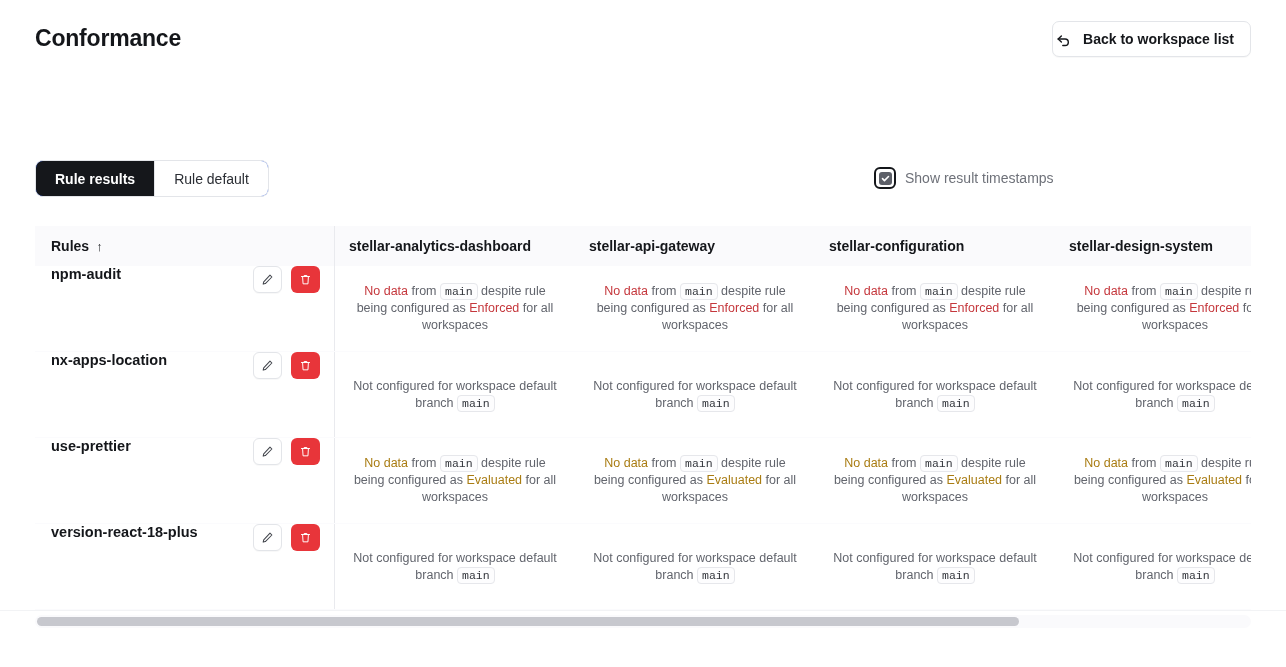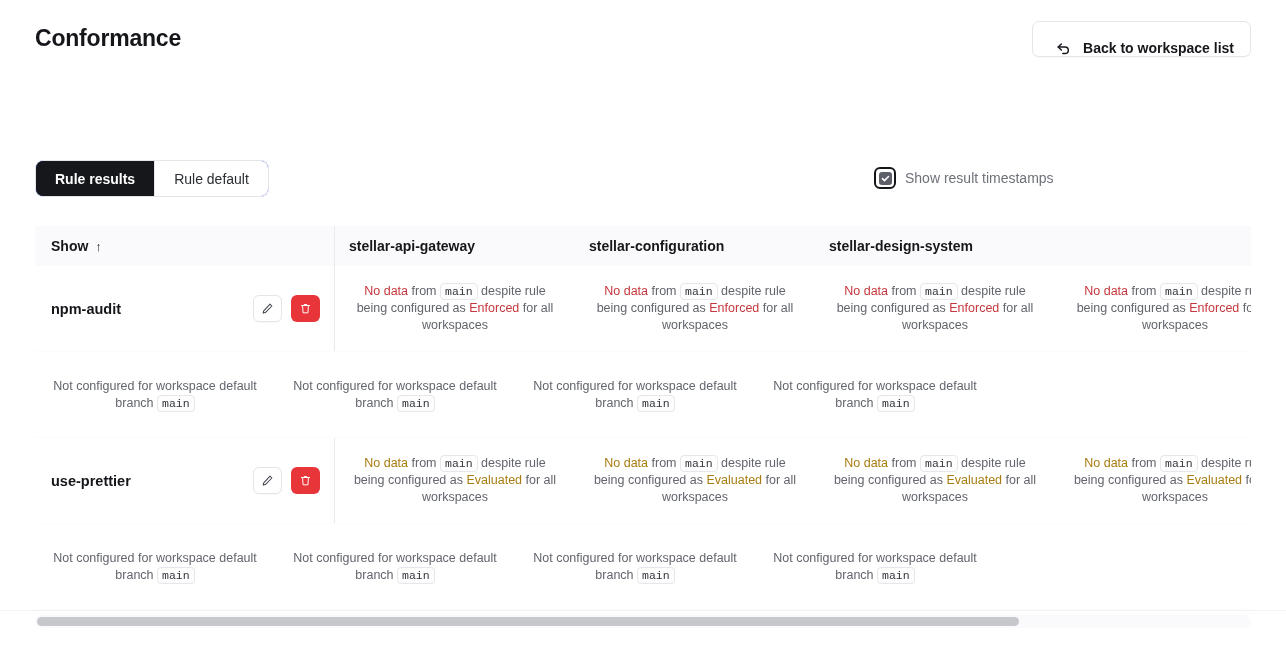--- a/index.html
+++ b/index.html
@@ -28,23 +28,23 @@
     left: 35px; top: 25px;
     font-size: 23px;
     font-weight: bold;
     color: #14161a;
     letter-spacing: -0.2px;
   }
   .back-btn {
     position: absolute;
     right: 35px; top: 21px;
     height: 36px;
-    padding: 0 16px 0 22px;
-    display: flex;
-    align-items: flex-end;
+    padding: 0 16px 0 2px;
+    display: flex;
+    align-items: center;
     gap: 11px;
     background: #ffffff;
     border: 1px solid #e3e5e9;
     border-radius: 7px;
     cursor: pointer;
     box-shadow: 0 1px 1px rgba(16,18,22,0.03);
   }
   .back-btn-label {
     font-size: 14px;
     font-weight: bold;
@@ -212,21 +212,21 @@
   .tbody { position: relative; }
   .tr {
     display: flex;
     height: 86px;
     border-bottom: 1px solid #fbfbfd;
     position: relative;
   }
   .td-rule {
     width: 300px; flex: 0 0 300px;
     display: flex;
-    align-items: center;
+    align-items: flex-start;
     padding: 0 14px 0 16px;
     border-right: 1px solid #e9eaee;
     background: #ffffff;
     position: relative;
     z-index: 2;
   }
   .rule-name {
     font-size: 14.5px;
     font-weight: bold;
     color: #14161a;
@@ -343,22 +343,25 @@
       <span class="ts-label">Show result timestamps</span>
     </div>
 
   </div>
 
   <div class="table-wrap">
     <div class="table">
 
       <div class="thead">
         <div class="th th-rule">
-          <span>Show</span>
+          <span>Rules</span>
           <span class="sort-arrow">↑</span>
+        </div>
+        <div class="th th-ws">
+          <span>stellar-analytics-dashboard</span>
         </div>
         <div class="th th-ws">
           <span>stellar-api-gateway</span>
         </div>
         <div class="th th-ws">
           <span>stellar-configuration</span>
         </div>
         <div class="th th-ws">
           <span>stellar-design-system</span>
         </div>
@@ -394,20 +397,41 @@
               <span class="cell-msg"><span class="em-red">No data</span> from <span class="code">main</span> despite rule being configured as <span class="em-red">Enforced</span> for all workspaces</span>
             </div>
             <div class="td-ws">
               <span class="cell-msg"><span class="em-red">No data</span> from <span class="code">main</span> despite rule being configured as <span class="em-red">Enforced</span> for all workspaces</span>
             </div>
             <div class="td-ws">
               <span class="cell-msg"><span class="em-red">No data</span> from <span class="code">main</span> despite rule being configured as <span class="em-red">Enforced</span> for all workspaces</span>
             </div>
           </div>
           <div class="tr">
+            <div class="td-rule">
+              <span class="rule-name">nx-apps-location</span>
+              <span class="rule-actions">
+                <span class="btn-edit">
+                  <span class="ico">
+                    <svg width="13" height="13" viewBox="0 0 24 24" fill="none" stroke="#43464d" stroke-width="1.9" stroke-linecap="round" stroke-linejoin="round">
+                      <path d="M16.6 3.9 L20.1 7.4 L8 19.5 L4 20.5 L5 16.5 Z"></path>
+                    </svg>
+                  </span>
+                </span>
+                <span class="btn-del">
+                  <span class="ico">
+                    <svg width="13" height="13" viewBox="0 0 24 24" fill="none" stroke="#ffffff" stroke-width="1.8" stroke-linecap="round" stroke-linejoin="round">
+                      <path d="M4.5 6.5 H19.5"></path>
+                      <path d="M9.5 6.5 V4.6 H14.5 V6.5"></path>
+                      <path d="M6.6 6.5 L7.5 20 H16.5 L17.4 6.5"></path>
+                    </svg>
+                  </span>
+                </span>
+              </span>
+            </div>
             <div class="td-ws">
               <span class="cell-msg"><span>Not configured for workspace default branch </span><span class="code">main</span></span>
             </div>
             <div class="td-ws">
               <span class="cell-msg"><span>Not configured for workspace default branch </span><span class="code">main</span></span>
             </div>
             <div class="td-ws">
               <span class="cell-msg"><span>Not configured for workspace default branch </span><span class="code">main</span></span>
             </div>
             <div class="td-ws">
@@ -443,20 +467,41 @@
               <span class="cell-msg"><span class="em-amber">No data</span> from <span class="code">main</span> despite rule being configured as <span class="em-amber">Evaluated</span> for all workspaces</span>
             </div>
             <div class="td-ws">
               <span class="cell-msg"><span class="em-amber">No data</span> from <span class="code">main</span> despite rule being configured as <span class="em-amber">Evaluated</span> for all workspaces</span>
             </div>
             <div class="td-ws">
               <span class="cell-msg"><span class="em-amber">No data</span> from <span class="code">main</span> despite rule being configured as <span class="em-amber">Evaluated</span> for all workspaces</span>
             </div>
           </div>
           <div class="tr">
+            <div class="td-rule">
+              <span class="rule-name">version-react-18-plus</span>
+              <span class="rule-actions">
+                <span class="btn-edit">
+                  <span class="ico">
+                    <svg width="13" height="13" viewBox="0 0 24 24" fill="none" stroke="#43464d" stroke-width="1.9" stroke-linecap="round" stroke-linejoin="round">
+                      <path d="M16.6 3.9 L20.1 7.4 L8 19.5 L4 20.5 L5 16.5 Z"></path>
+                    </svg>
+                  </span>
+                </span>
+                <span class="btn-del">
+                  <span class="ico">
+                    <svg width="13" height="13" viewBox="0 0 24 24" fill="none" stroke="#ffffff" stroke-width="1.8" stroke-linecap="round" stroke-linejoin="round">
+                      <path d="M4.5 6.5 H19.5"></path>
+                      <path d="M9.5 6.5 V4.6 H14.5 V6.5"></path>
+                      <path d="M6.6 6.5 L7.5 20 H16.5 L17.4 6.5"></path>
+                    </svg>
+                  </span>
+                </span>
+              </span>
+            </div>
             <div class="td-ws">
               <span class="cell-msg"><span>Not configured for workspace default branch </span><span class="code">main</span></span>
             </div>
             <div class="td-ws">
               <span class="cell-msg"><span>Not configured for workspace default branch </span><span class="code">main</span></span>
             </div>
             <div class="td-ws">
               <span class="cell-msg"><span>Not configured for workspace default branch </span><span class="code">main</span></span>
             </div>
             <div class="td-ws">

